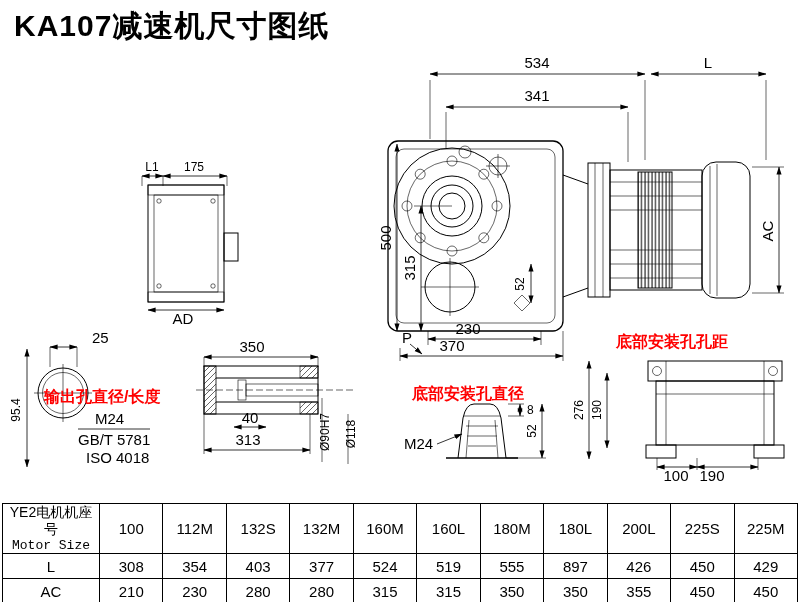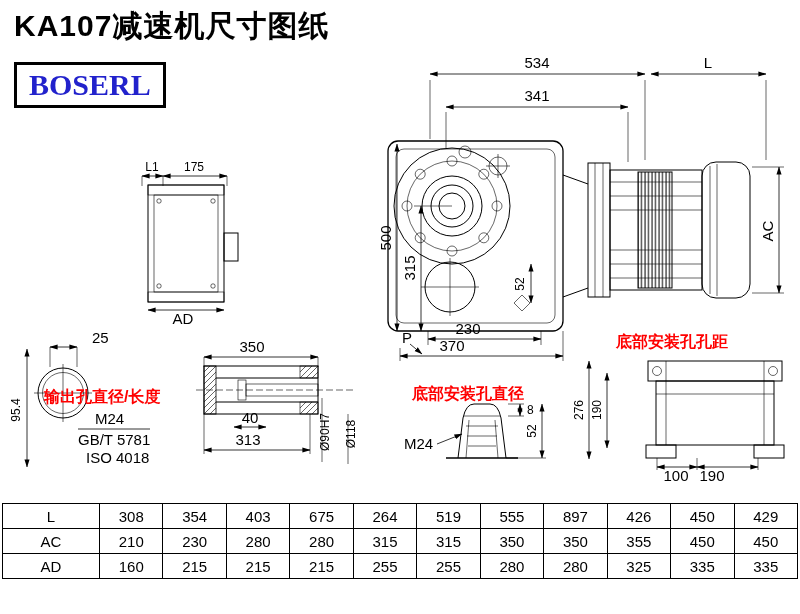--- a/index.html
+++ b/index.html
@@ -23,21 +23,20 @@
   .size-table td.first{width:96px;}
   .size-table td.first .cn{font-size:14px;line-height:17px;}
   .size-table td.first .en{font-size:13px;line-height:15px;font-family:"Liberation Mono",monospace;}
 </style>
 </head>
 <body>
 
 <div id="app">
 
   <div class="page-title">KA107减速机尺寸图纸</div>
-  <div class="logo-box">BOSERL</div>
 
   <svg width="800" height="503" viewBox="0 0 800 503">
     <defs>
       <marker id="ah" viewBox="0 0 10 10" refX="9.5" refY="5" markerWidth="10" markerHeight="10" orient="auto-start-reverse">
         <path d="M0,1.8 L10,5 L0,8.2 z" fill="#000"></path>
       </marker>
       <pattern id="vl" width="3.5" height="8" patternUnits="userSpaceOnUse">
         <path d="M1,0 V8" stroke="#000" stroke-width="1"></path>
       </pattern>
       <pattern id="ht" width="6" height="6" patternUnits="userSpaceOnUse">
@@ -232,27 +231,44 @@
       <line class="t" x1="758" y1="458" x2="758" y2="470"></line>
       <line class="d" x1="657" y1="467" x2="697" y2="467" marker-start="url(#ah)" marker-end="url(#ah)"></line>
       <line class="d" x1="697" y1="467" x2="758" y2="467" marker-start="url(#ah)" marker-end="url(#ah)"></line>
       <text class="dim" x="676" y="481" text-anchor="middle">100</text>
       <text class="dim" x="712" y="481" text-anchor="middle">190</text>
     </g>
   </svg>
 
   <table class="size-table">
     <tbody>
+      <tr class="hdr">
+        <td class="first">
+          <div class="cn">YE2电机机座号</div>
+          <div class="en">Motor Size</div>
+        </td>
+        <td>100</td>
+        <td>112M</td>
+        <td>132S</td>
+        <td>132M</td>
+        <td>160M</td>
+        <td>160L</td>
+        <td>180M</td>
+        <td>180L</td>
+        <td>200L</td>
+        <td>225S</td>
+        <td>225M</td>
+      </tr>
       <tr>
         <td class="first">L</td>
         <td>308</td>
         <td>354</td>
         <td>403</td>
-        <td>675</td>
-        <td>264</td>
+        <td>377</td>
+        <td>524</td>
         <td>519</td>
         <td>555</td>
         <td>897</td>
         <td>426</td>
         <td>450</td>
         <td>429</td>
       </tr>
       <tr>
         <td class="first">AC</td>
         <td>210</td>

